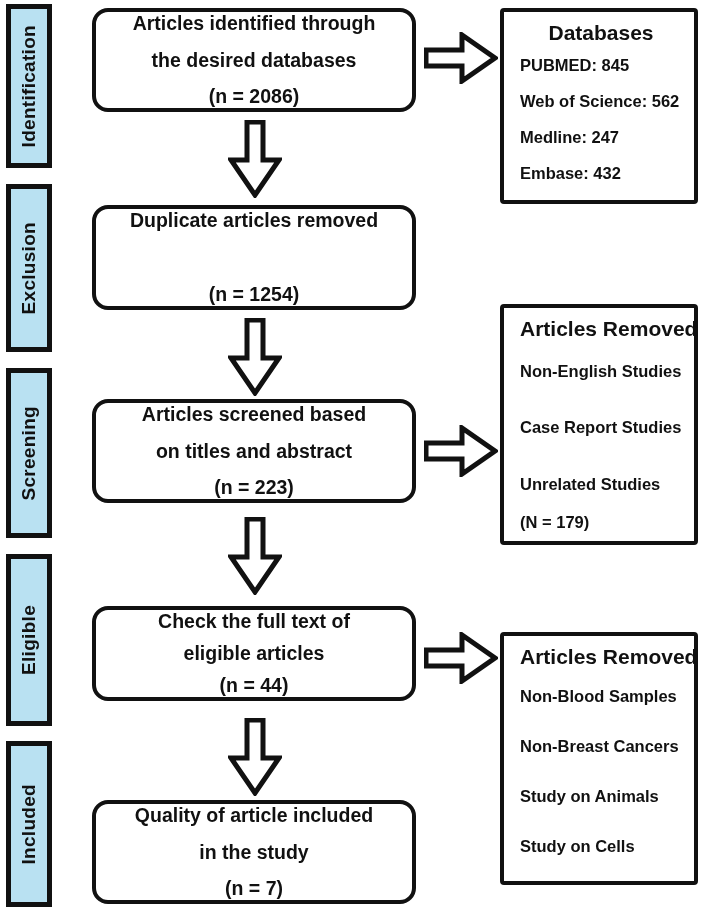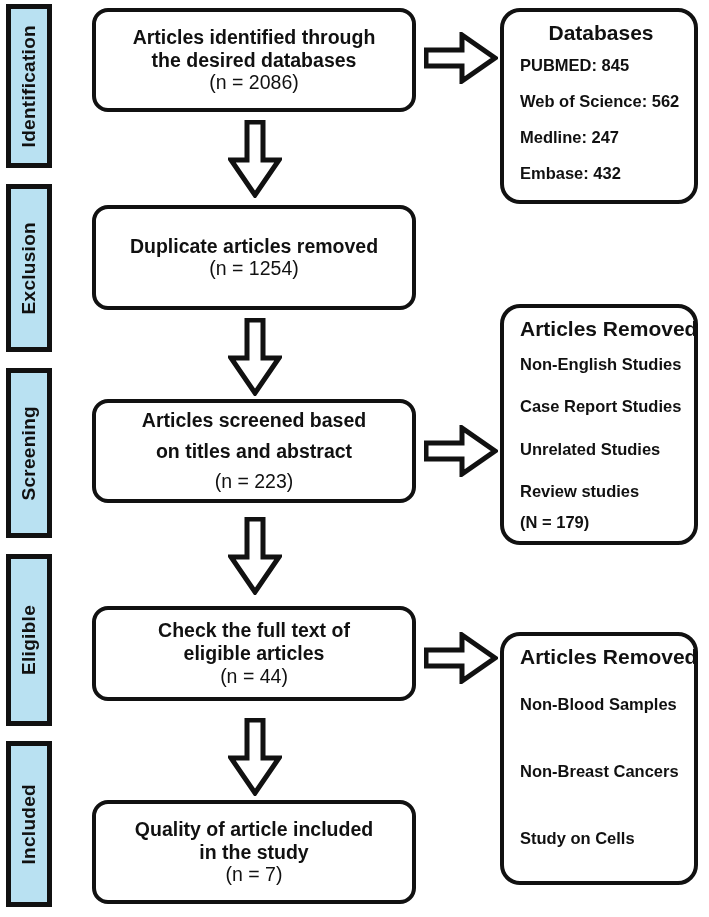--- a/index.html
+++ b/index.html
@@ -43,42 +43,42 @@
   
   .flow-box {
     position: absolute;
     background: #ffffff;
     border: 4px solid #111111;
     border-radius: 16px;
     box-sizing: border-box;
     display: flex;
     flex-direction: column;
     align-items: center;
-    justify-content: center;
+    justify-content: space-between;
     text-align: center;
     color: #111111;
   }
   .flow-box .line {
     font-weight: bold;
     font-size: 19.5px;
     line-height: 1.17;
     white-space: nowrap;
   }
   .flow-box .count {
-    font-weight: normal;
+    font-weight: bold;
     font-size: 19.5px;
     white-space: nowrap;
   }
 
   
   .side-box {
     position: absolute;
     background: #ffffff;
     border: 4px solid #111111;
-    border-radius: 20px;
+    border-radius: 4px;
     box-sizing: border-box;
     color: #111111;
     padding: 9px 12px 9px 16px;
     display: flex;
     flex-direction: column;
   }
   .side-box .side-title {
     font-weight: bold;
     font-size: 21px;
     text-align: center;
@@ -171,30 +171,30 @@
       <div class="side-item">Embase: 432</div>
     </div>
   </div>
 
   <div class="side-box" style="left:500px; top:304px; width:198px; height:241px;">
     <div class="side-title">Articles Removed</div>
     <div class="side-items">
       <div class="side-item">Non-English Studies</div>
       <div class="side-item">Case Report Studies</div>
       <div class="side-item">Unrelated Studies</div>
-      <div class="side-item">Review studies</div>
     </div>
     <div class="side-total">(N = 179)</div>
   </div>
 
   <div class="side-box" style="left:500px; top:632px; width:198px; height:253px;">
     <div class="side-title">Articles Removed</div>
     <div class="side-items">
       <div class="side-item">Non-Blood Samples</div>
       <div class="side-item">Non-Breast Cancers</div>
+      <div class="side-item">Study on Animals</div>
       <div class="side-item">Study on Cells</div>
     </div>
   </div>
 
   <div class="arrow" style="left:228px; top:120px;">
     <svg width="54" height="78" viewBox="0 0 54 78">
       <polygon points="19,2 35,2 35,40 51,40 27,75 3,40 19,40" fill="#ffffff" stroke="#111111" stroke-width="5" stroke-linejoin="miter"></polygon>
     </svg>
   </div>
 

